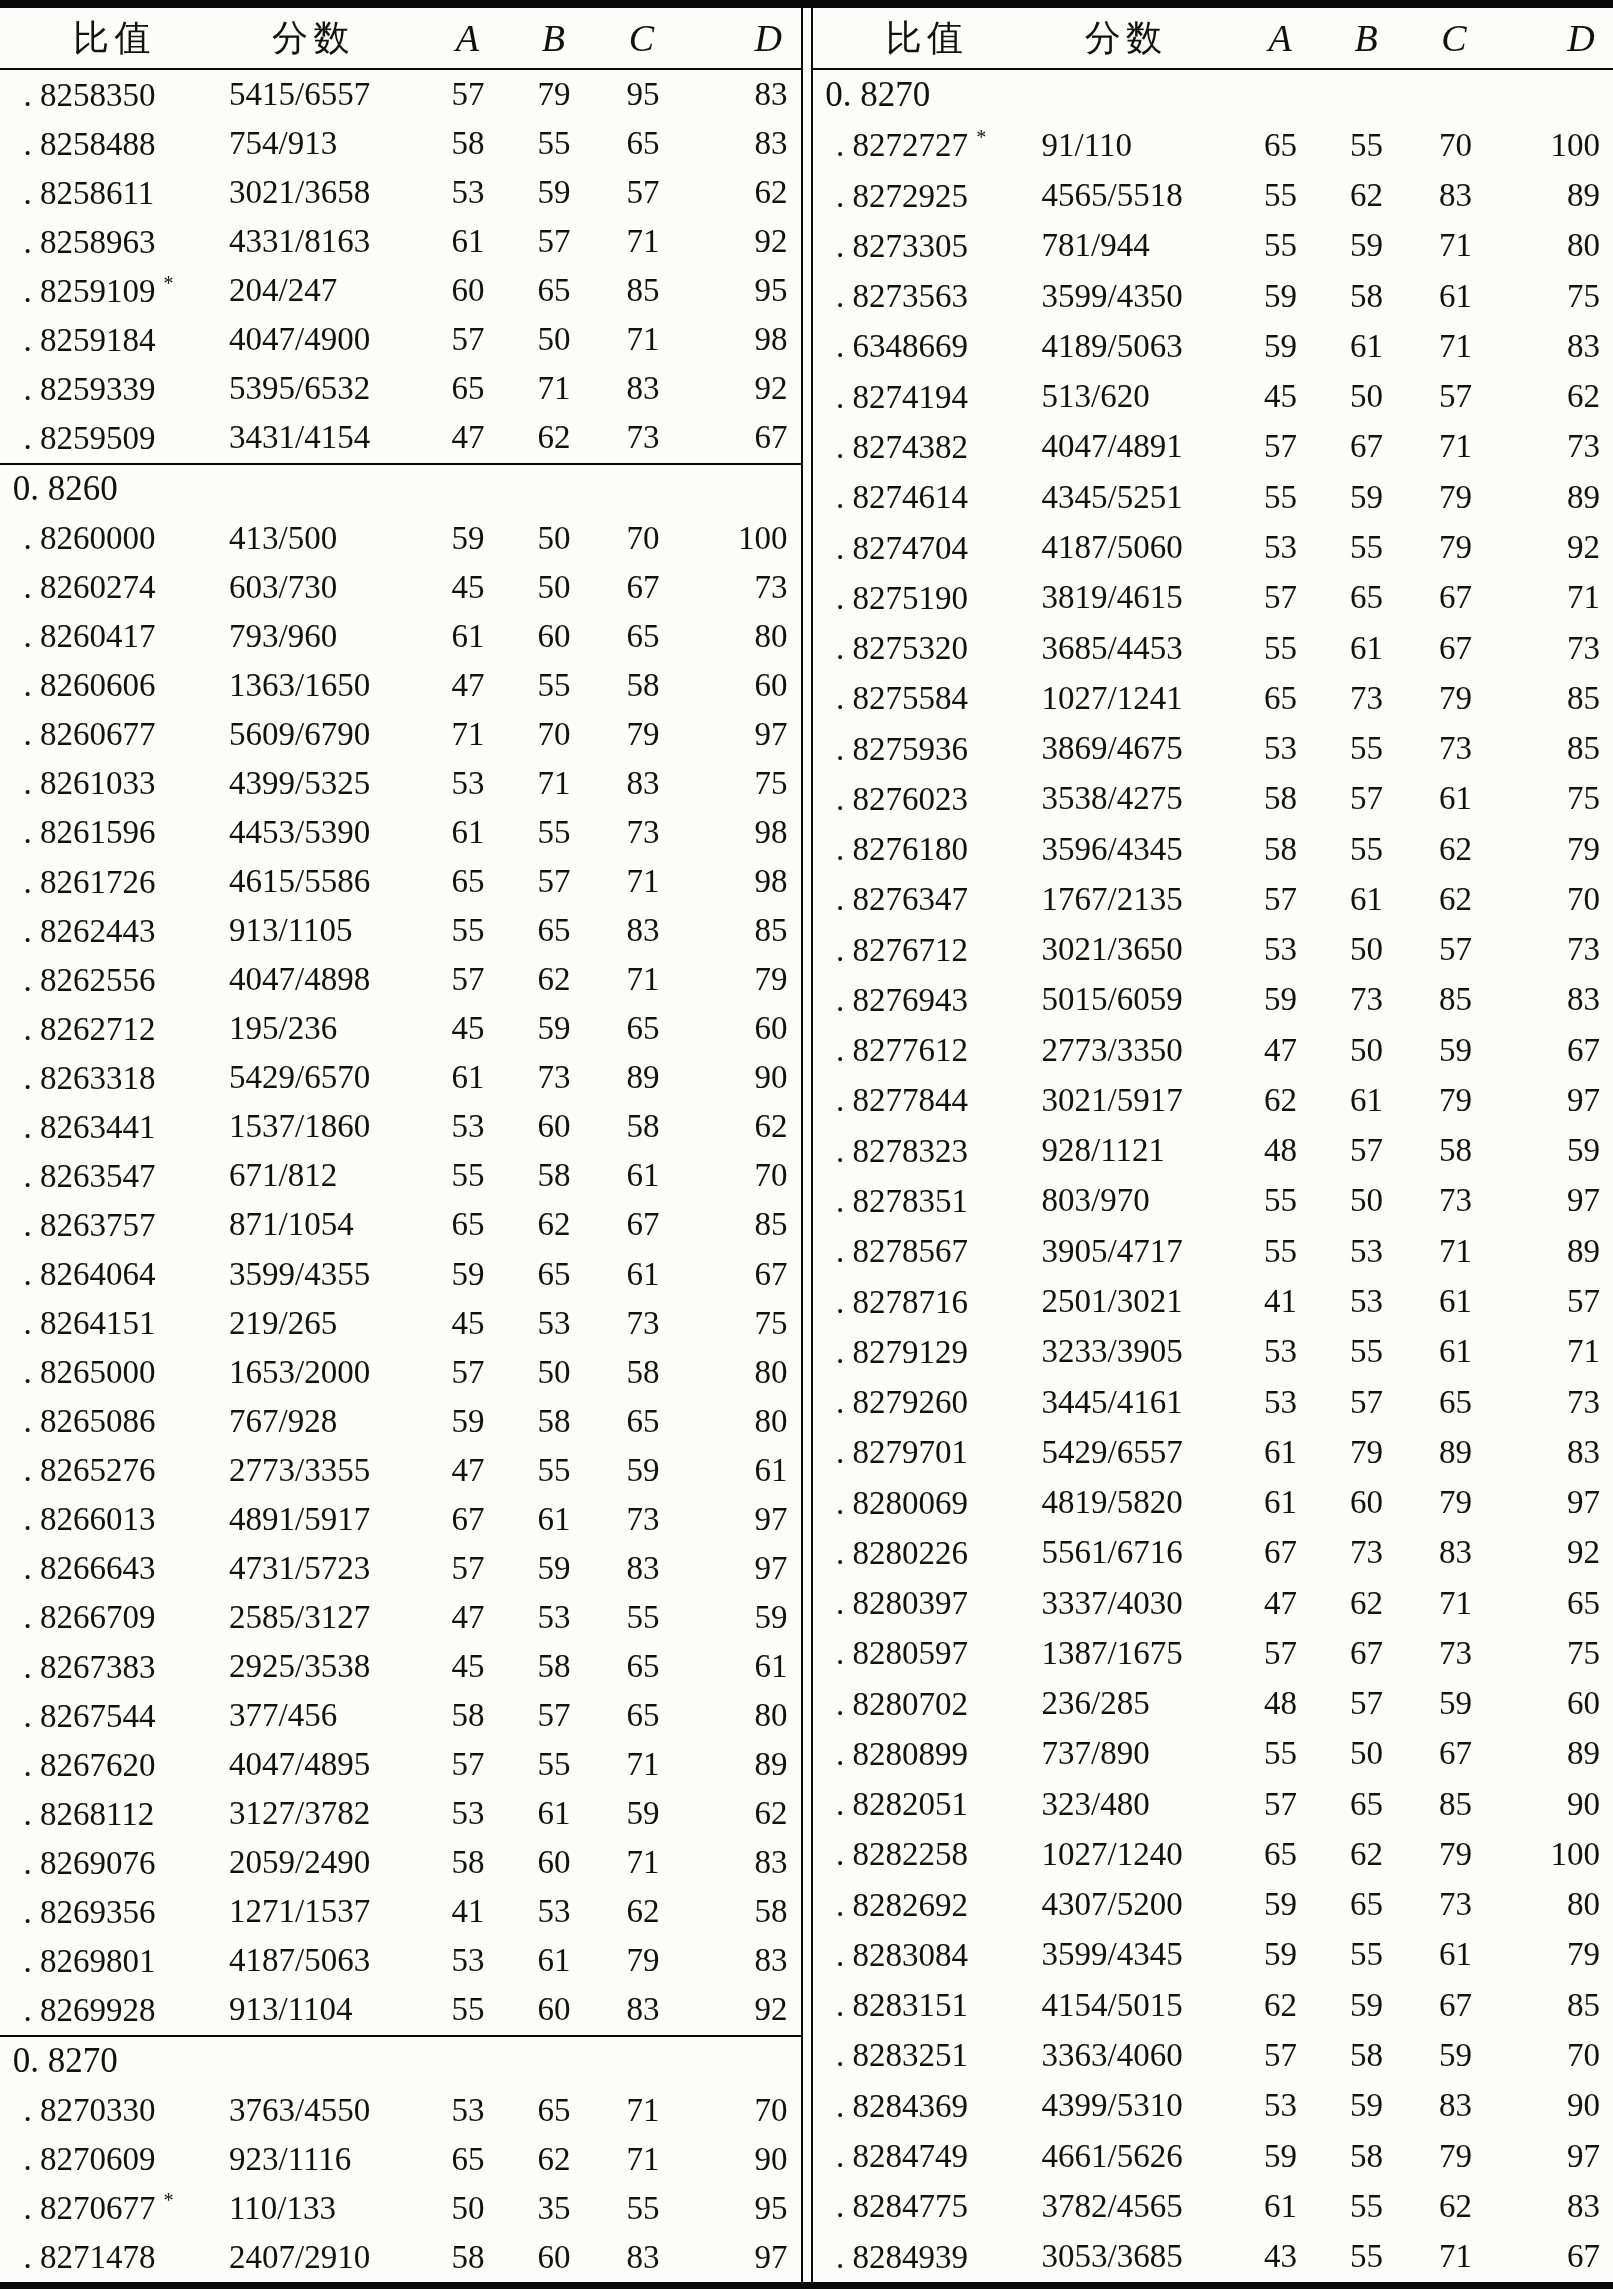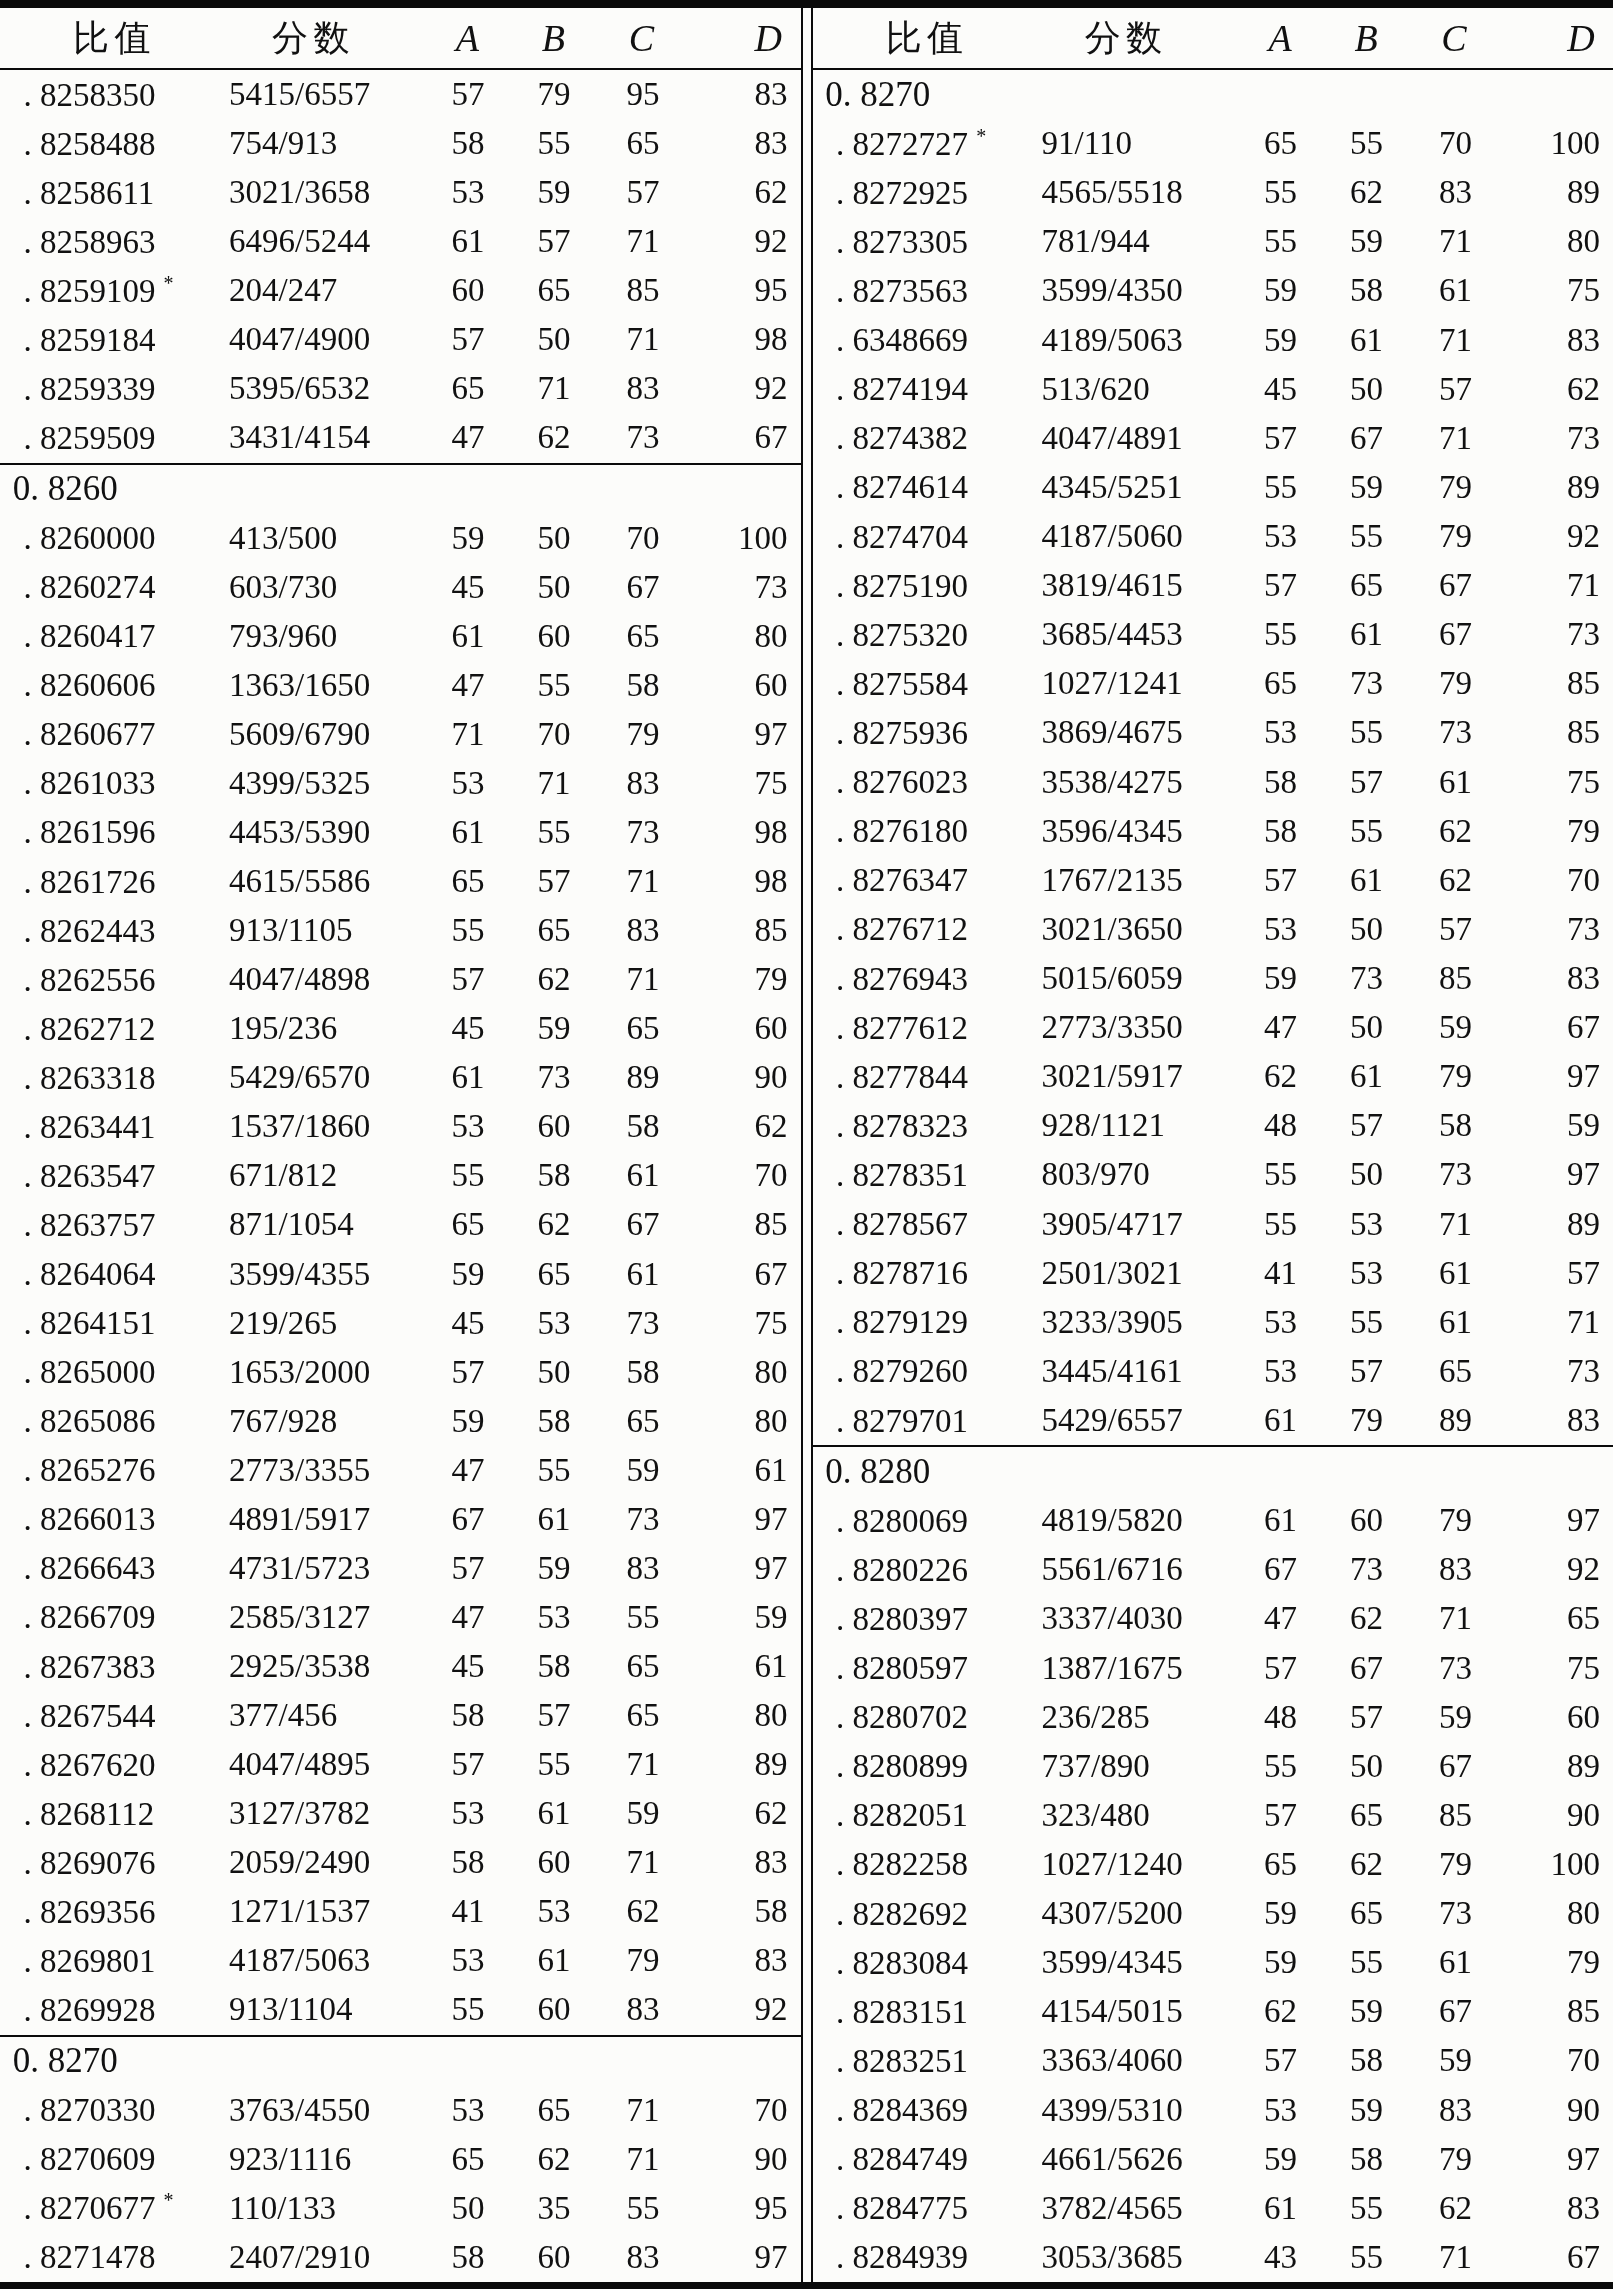--- a/index.html
+++ b/index.html
@@ -79,21 +79,21 @@
     <div class="cell-ratio"><span>. 8258611</span><span class="star"></span></div>
     <div class="cell-frac">3021/3658</div>
     <div class="num">53</div>
     <div class="num">59</div>
     <div class="num">57</div>
     <div class="num">62</div>
     <div></div>
   </div>
         <div class="trow grid">
     <div class="cell-ratio"><span>. 8258963</span><span class="star"></span></div>
-    <div class="cell-frac">6496/5244</div>
+    <div class="cell-frac">4331/8163</div>
     <div class="num">61</div>
     <div class="num">57</div>
     <div class="num">71</div>
     <div class="num">92</div>
     <div></div>
   </div>
         <div class="trow grid">
     <div class="cell-ratio"><span>. 8259109</span><span class="star">*</span></div>
     <div class="cell-frac">204/247</div>
     <div class="num">60</div>
@@ -705,23 +705,20 @@
   </div>
         <div class="trow grid">
     <div class="cell-ratio"><span>. 8279701</span><span class="star"></span></div>
     <div class="cell-frac">5429/6557</div>
     <div class="num">61</div>
     <div class="num">79</div>
     <div class="num">89</div>
     <div class="num">83</div>
     <div></div>
   </div>
-        <div class="trow section grid">
-    <div class="section-label">0. 8280</div>
-  </div>
         <div class="trow grid">
     <div class="cell-ratio"><span>. 8280069</span><span class="star"></span></div>
     <div class="cell-frac">4819/5820</div>
     <div class="num">61</div>
     <div class="num">60</div>
     <div class="num">79</div>
     <div class="num">97</div>
     <div></div>
   </div>
         <div class="trow grid">

